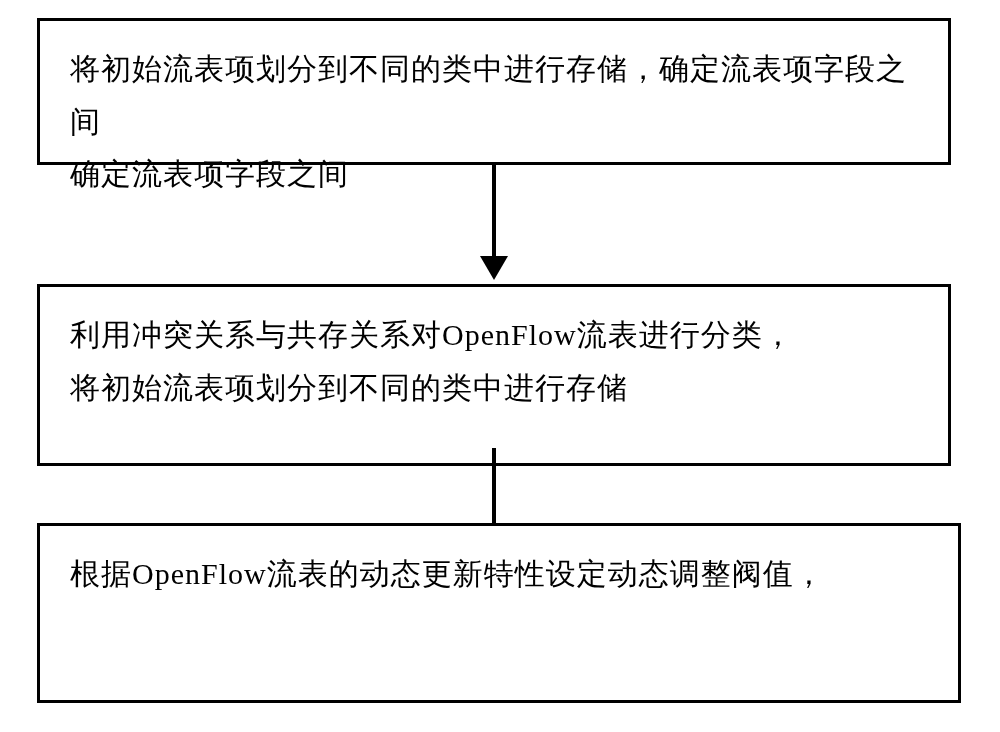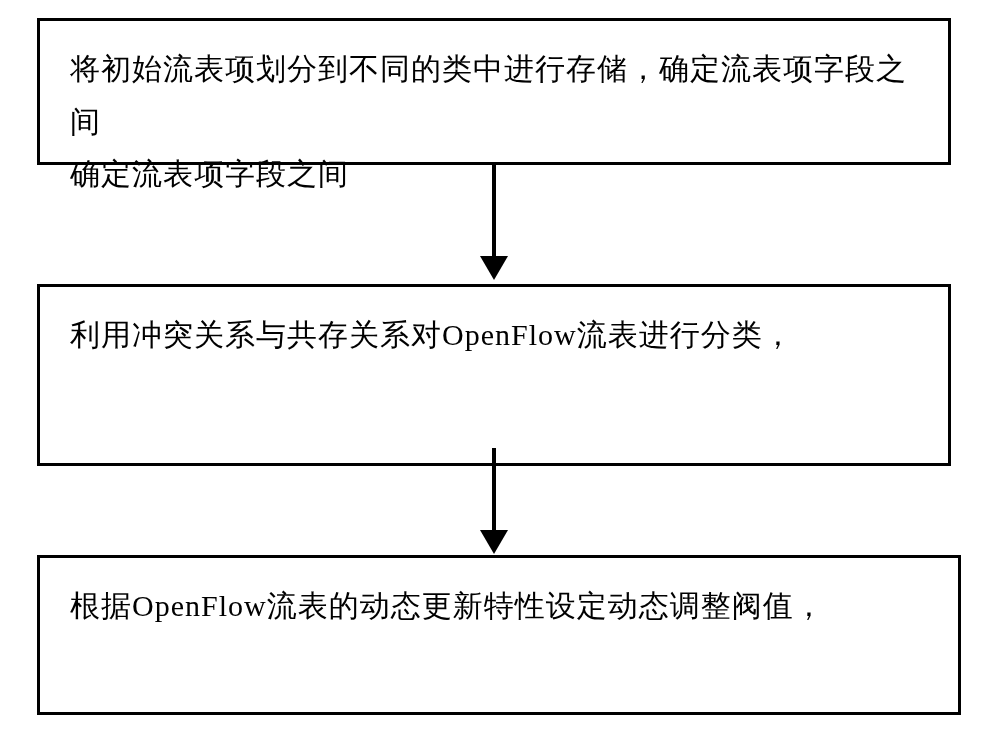--- a/index.html
+++ b/index.html
@@ -34,23 +34,23 @@
     height: 147px;
   }
   .box2 {
     left: 37px;
     top: 284px;
     width: 914px;
     height: 182px;
   }
   .box3 {
     left: 37px;
-    top: 555px;
+    top: 523px;
     width: 924px;
-    height: 160px;
+    height: 180px;
   }
   .arrow-shaft {
     position: absolute;
     background: #000;
     width: 4px;
   }
   .arrow-head {
     position: absolute;
     width: 0;
     height: 0;
@@ -90,20 +90,21 @@
   <div class="box box1">
     <span class="line">将初始流表项划分到不同的类中进行存储，确定流表项字段之间</span>
     <span class="line">确定流表项字段之间</span>
   </div>
 
   <div class="arrow-shaft shaft1"></div>
   <div class="arrow-head head1"></div>
 
   <div class="box box2">
     <span class="line">利用冲突关系与共存关系对OpenFlow流表进行分类，</span>
+    <span class="line">将初始流表项划分到不同的类中进行存储</span>
   </div>
 
   <div class="arrow-shaft shaft2"></div>
   <div class="arrow-head head2"></div>
 
   <div class="box box3">
     <span class="line">根据OpenFlow流表的动态更新特性设定动态调整阀值，</span>
   </div>
 
 </div>

